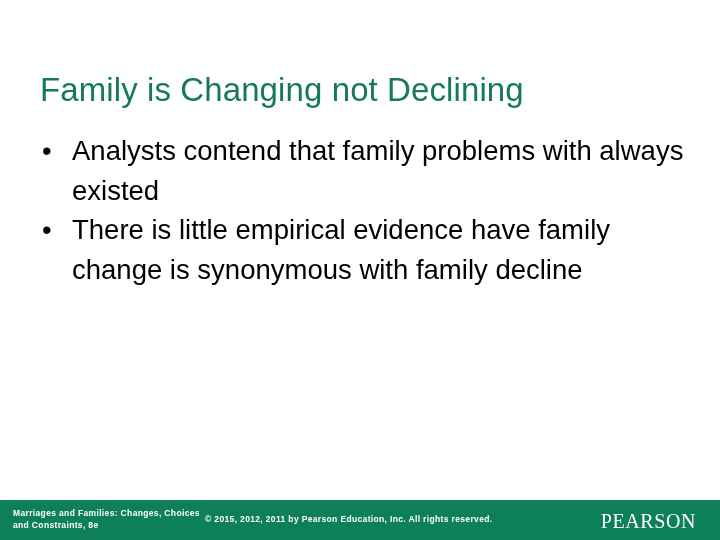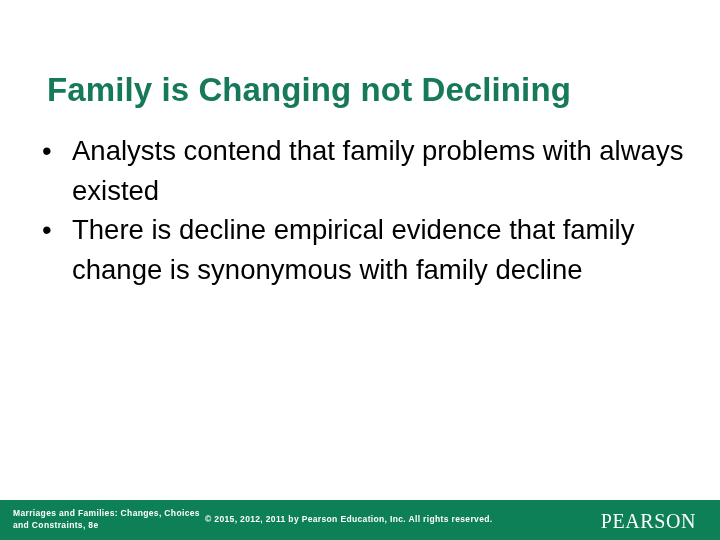--- a/index.html
+++ b/index.html
@@ -15,26 +15,26 @@
     overflow: hidden;
   }
   .slide {
     position: relative;
     width: 720px;
     height: 540px;
     background: #ffffff;
   }
   .slide-title {
     position: absolute;
-    left: 47px;
+    left: 40px;
     top: 48px;
     width: 650px;
     font-size: 33px;
     line-height: 40px;
-    font-weight: bold;
+    font-weight: normal;
     color: #15795a;
     letter-spacing: 0.1px;
     white-space: nowrap;
   }
   .body-list {
     position: absolute;
     left: 36px;
     top: 131px;
     width: 650px;
     margin: 0;
@@ -106,21 +106,21 @@
 
   <h1 class="slide-title">Family is Changing not Declining</h1>
 
   <ul class="body-list">
     <li class="bullet-item">
       <span class="bullet-marker">•</span>
       <span class="bullet-text">Analysts contend that family problems with always existed</span>
     </li>
     <li class="bullet-item">
       <span class="bullet-marker">•</span>
-      <span class="bullet-text">There is decline empirical evidence that family change is synonymous with family decline</span>
+      <span class="bullet-text">There is little empirical evidence have family change is synonymous with family decline</span>
     </li>
   </ul>
 
   <div class="footer-bar">
     <div class="footer-book">Marriages and Families: Changes, Choices and Constraints, 8e</div>
     <div class="footer-copyright">© 2015, 2012, 2011 by Pearson Education, Inc. All rights reserved.</div>
     <div class="pearson-logo">PEARSON</div>
   </div>
 
 </div>

